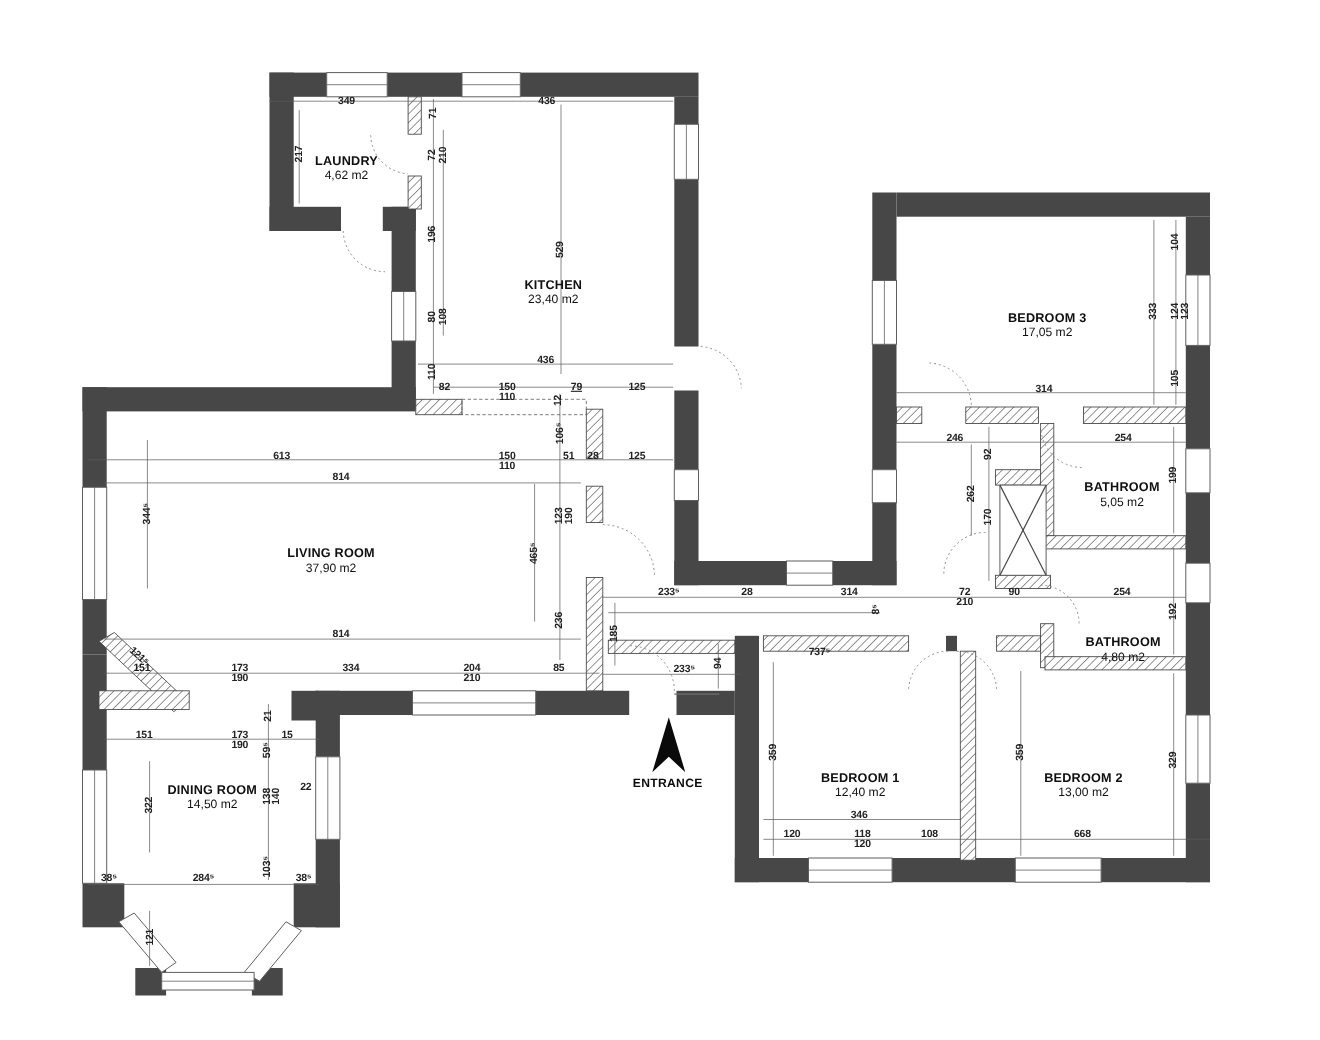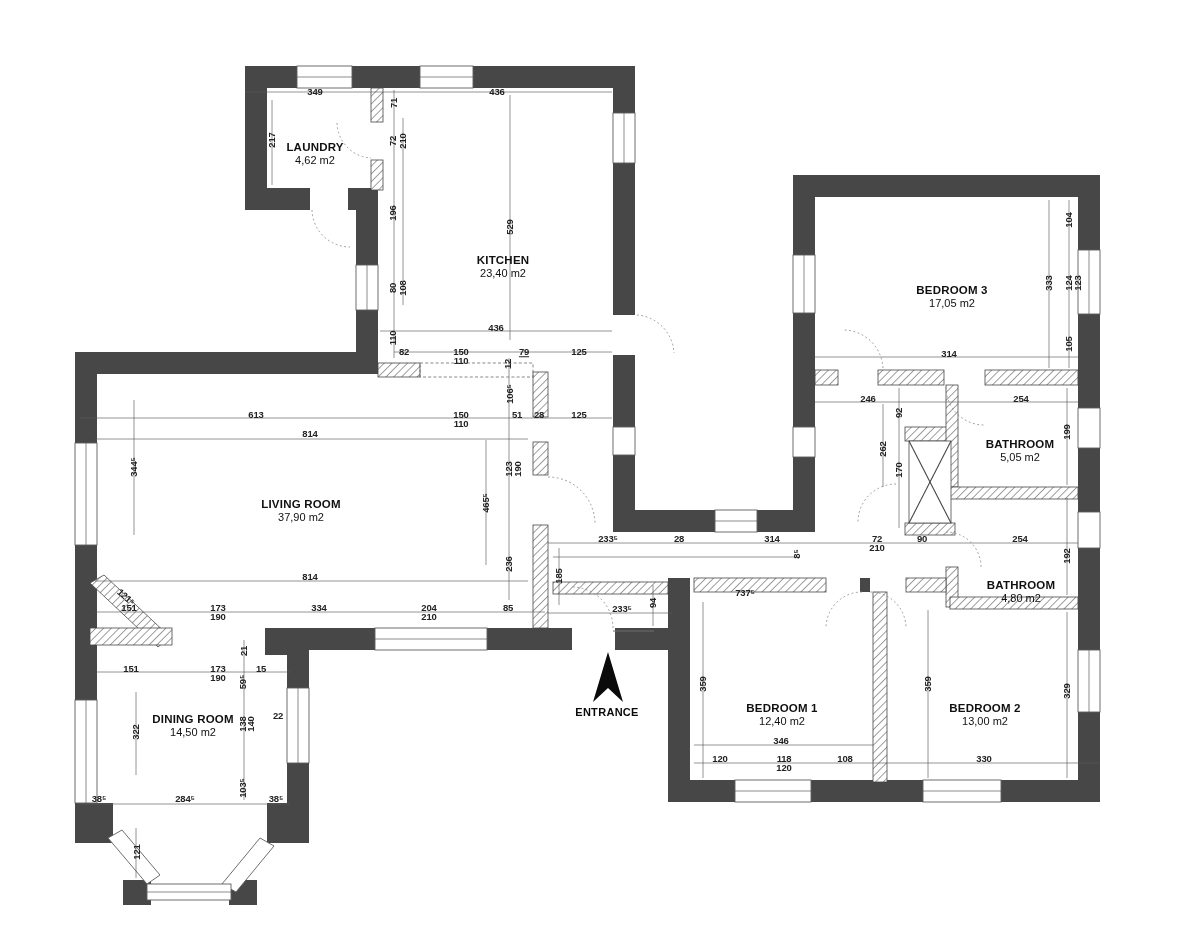--- a/index.html
+++ b/index.html
@@ -336,16 +336,16 @@
       <div class="dim" style="left: 1067px; top: 432px; transform: translate(-50%, -50%) rotate(-90deg);">199</div>
       <div class="dim" style="left: 1067px; top: 556px; transform: translate(-50%, -50%) rotate(-90deg);">192</div>
       <div class="dim" style="left: 703px; top: 684px; transform: translate(-50%, -50%) rotate(-90deg);">359</div>
       <div class="dim" style="left: 928px; top: 684px; transform: translate(-50%, -50%) rotate(-90deg);">359</div>
       <div class="dim" style="left: 1067px; top: 691px; transform: translate(-50%, -50%) rotate(-90deg);">329</div>
       <div class="dim" style="left: 781px; top: 741px; transform: translate(-50%, -50%) rotate(0deg);">346</div>
       <div class="dim" style="left: 720px; top: 759px; transform: translate(-50%, -50%) rotate(0deg);">120</div>
       <div class="dim" style="left: 784px; top: 759px; transform: translate(-50%, -50%) rotate(0deg);">118</div>
       <div class="dim" style="left: 784px; top: 768px; transform: translate(-50%, -50%) rotate(0deg);">120</div>
       <div class="dim" style="left: 845px; top: 759px; transform: translate(-50%, -50%) rotate(0deg);">108</div>
-      <div class="dim" style="left: 984px; top: 759px; transform: translate(-50%, -50%) rotate(0deg);">330</div>
+      <div class="dim" style="left: 984px; top: 759px; transform: translate(-50%, -50%) rotate(0deg);">668</div>
     </div>
   <div class="entrance-label">ENTRANCE</div>
 </div>
 
 </body></html>

